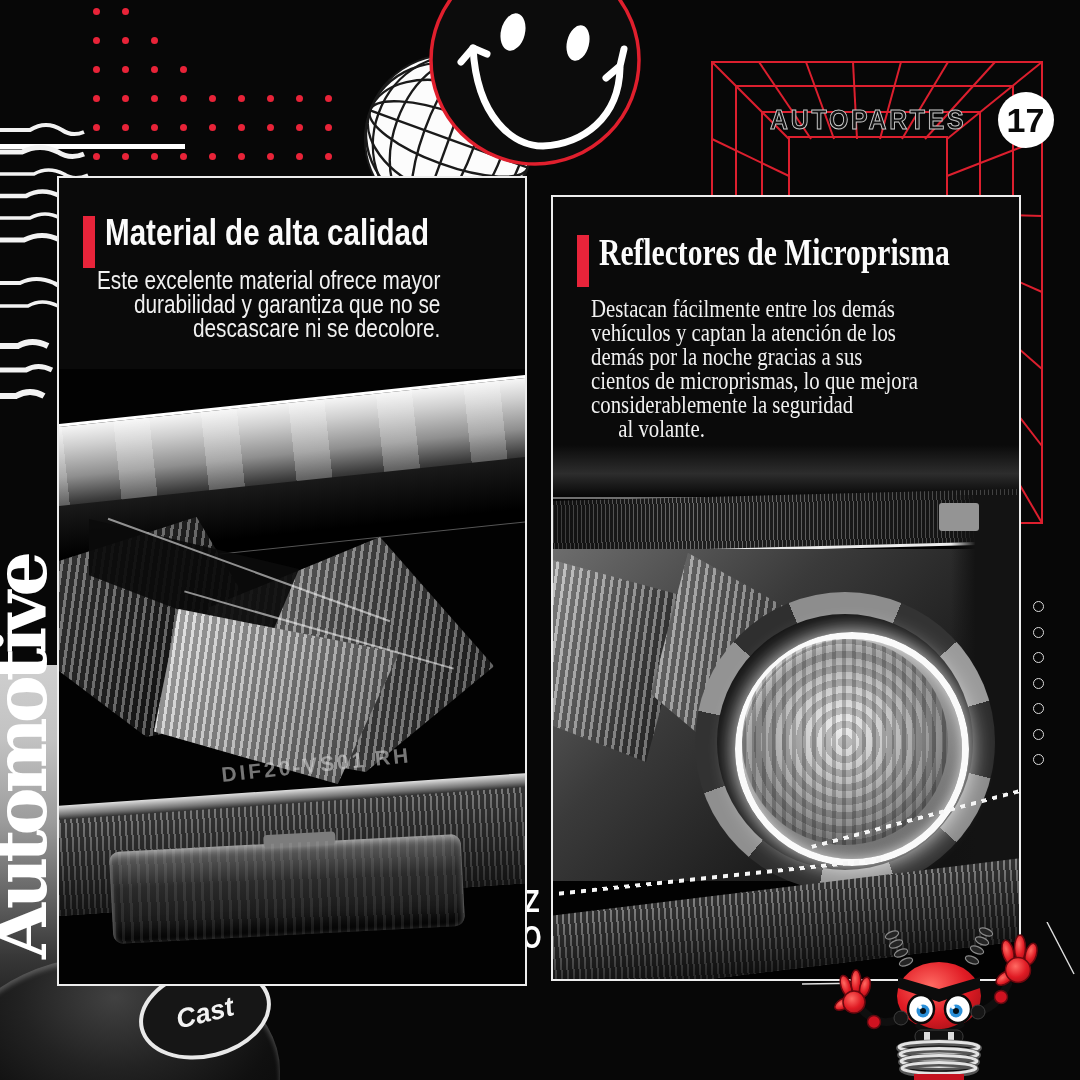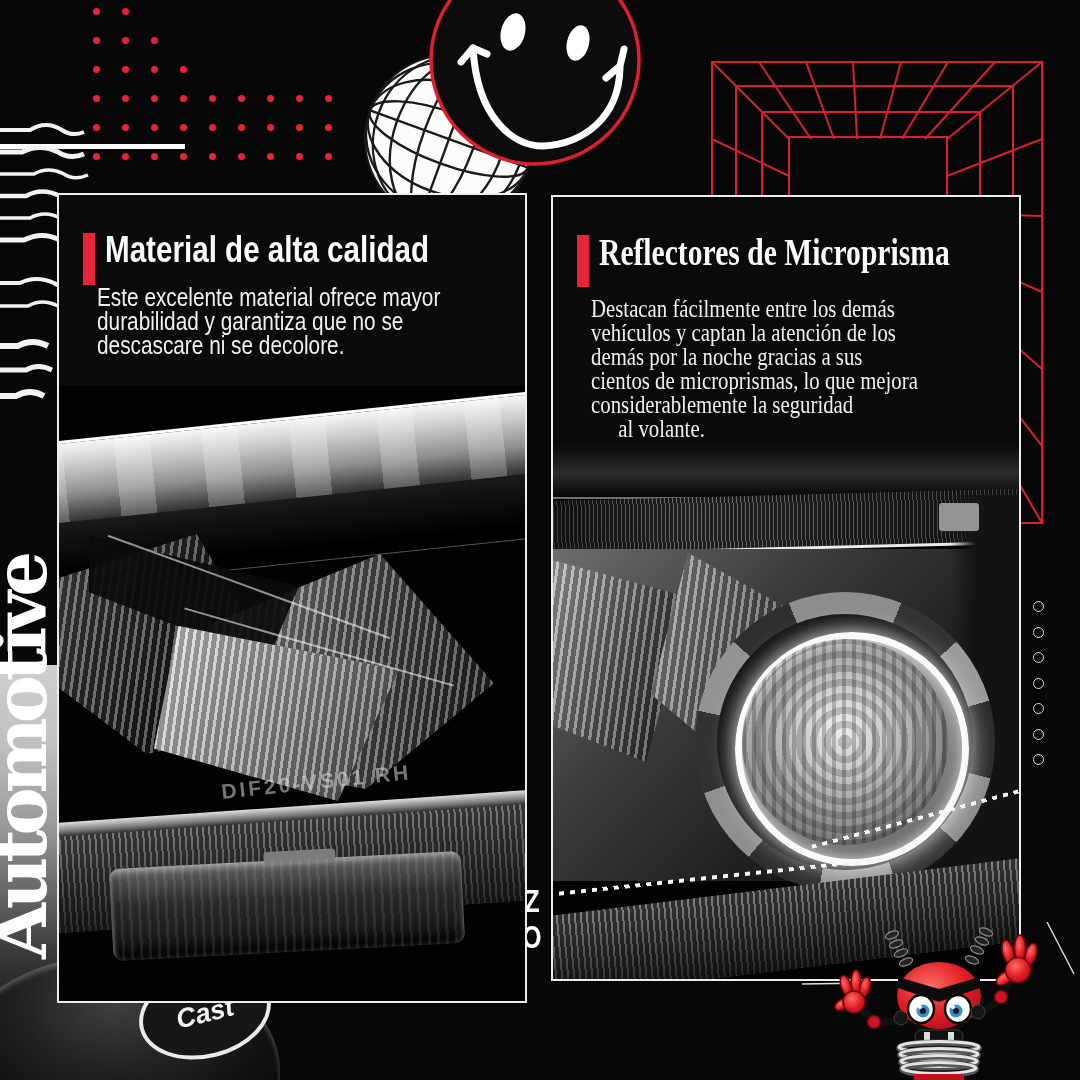--- a/index.html
+++ b/index.html
@@ -41,21 +41,21 @@
 
   
   .gap-letters{position:absolute;left:519px;top:884px;width:26px;z-index:3;text-align:center;
     color:#fff;font-weight:700;font-size:31px;line-height:36px;transform:scaleX(.8);}
   .gap-letters span{display:block;}
   .rings{position:absolute;left:1033px;top:601px;z-index:1;}
   .ring{width:9px;height:9px;border:1.6px solid #dcdcdc;border-radius:50%;margin-bottom:14.5px;}
 
   
   .panel{position:absolute;background:#0a0a0a;border:2px solid #ededed;z-index:5;overflow:hidden;}
-  .panel-left{left:57px;top:193px;width:466px;height:806px;}
+  .panel-left{left:57px;top:176px;width:466px;height:806px;text-align:right;}
   .panel-right{left:551px;top:195px;width:466px;height:782px;font-family:Liberation Serif, serif;}
   .accent-bar{position:absolute;left:24px;top:38px;width:12px;height:52px;background:#e8243a;}
   .card-title{position:absolute;left:46px;top:34px;margin:0;color:#fbfbfb;font-weight:700;
     font-size:37px;white-space:nowrap;transform:scaleX(.8);transform-origin:0 0;letter-spacing:0;}
   .card-body{position:absolute;left:38px;margin:0;color:#f1f1f1;font-weight:400;font-size:26px;
     transform:scaleX(.8);transform-origin:0 0;}
   .card-body span{display:block;white-space:nowrap;line-height:24px;}
   .panel-left .card-body{top:90px;}
   .panel-right .card-body{top:100px;}
   .indent{padding-left:34px;}
@@ -265,20 +265,24 @@
         <line x1="17" y1="319" x2="94" y2="236"></line>
       <line x1="17" y1="396" x2="94" y2="273"></line>
       <line x1="347" y1="89" x2="252" y2="126"></line>
         <line x1="347" y1="166" x2="252" y2="163"></line>
       <line x1="347" y1="242" x2="252" y2="200"></line>
         <line x1="347" y1="319" x2="252" y2="236"></line>
       <line x1="347" y1="396" x2="252" y2="273"></line>
     </g>
   </svg>
 
+  <div class="brandline">
+    <span class="brand-name">AUTOPARTES</span>
+    <span class="badge">17</span>
+  </div>
 
   <div class="bl-photo"></div>
   <div class="tire"></div>
   <div class="cast-badge">
     <span>Cast</span>
   </div>
 
   <div class="gothic">Automotive</div>
 
   <div class="gap-letters">

